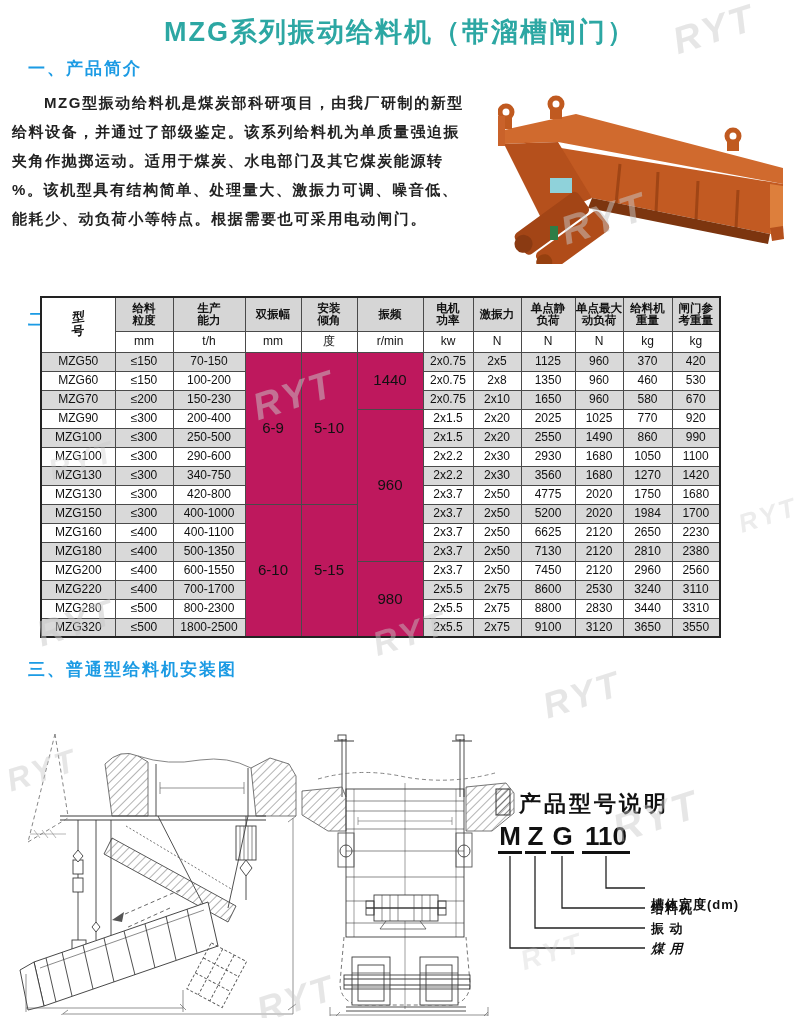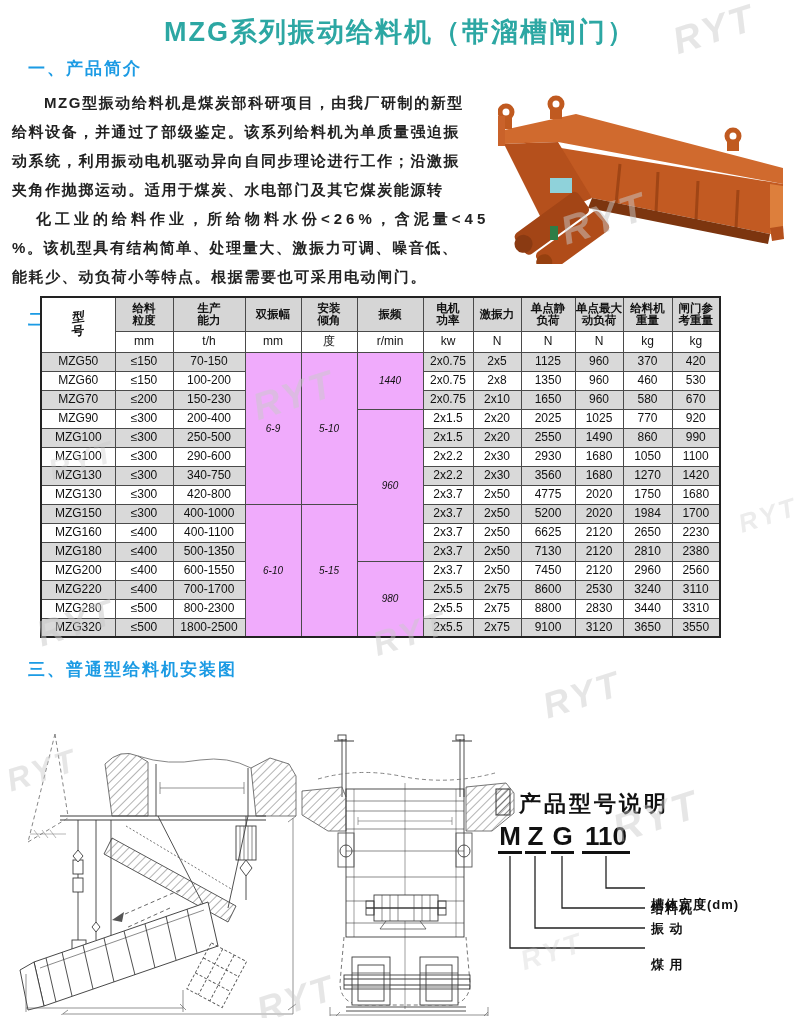--- a/index.html
+++ b/index.html
@@ -26,21 +26,21 @@
   .specs-wrap { position:absolute; top:296px; left:40px; }
   table.specs { border-collapse:collapse; border:2px solid #222; table-layout:fixed; }
   .specs td { border:1px solid #4a4a4a; text-align:center; vertical-align:middle;
               font-size:12px; color:#111; padding:0; height:19px; line-height:1.1; overflow:hidden; }
   .specs td.h-label { background:#d6d6d6; font-weight:bold; font-size:11.5px; height:34px; }
   .specs td.h-unit  { background:#fff; height:21px; }
   .specs td.model-cell { background:#fff; }
   .model-stack { display:inline-block; transform:skewX(-10deg) rotate(-7deg); font-size:12.5px; line-height:1.15; }
   .specs .r-odd  td { background:#d9d9d9; }
   .specs .r-even td { background:#ffffff; }
-  .specs td.merged { background:#f0abfc; font-size:10px;font-style:italic; }
+  .specs td.merged { background:#be185d; font-size:15px; }
 
   .drawing { position:absolute; }
   #draw-left   { top:722px; left:8px;   width:290px; height:293px; }
   #draw-middle { top:733px; left:300px; width:218px; height:283px; }
 
   .legend { position:absolute; top:786px; left:495px; width:305px; height:232px; }
   .legend-icon { position:absolute; top:2px; left:0; }
   .legend-heading { position:absolute; top:3px; left:24px; font-size:22px; font-weight:bold;
                     color:#111; letter-spacing:3px; }
   .code-part { position:absolute; top:34px; font-size:26px; font-weight:bold; color:#111;
@@ -71,23 +71,21 @@
   <span class="wm" style="top:794px; left:612px; font-size:40px; opacity:.45;">RYT</span>
   <span class="wm" style="top:936px; left:520px; font-size:28px; opacity:.3;">RYT</span>
   <span class="wm" style="top:978px; left:256px; font-size:36px; opacity:.45;">RYT</span>
 
   <div class="title">MZG系列振动给料机（带溜槽闸门）</div>
 
   <div class="sec-heading" id="h-intro">一、产品简介</div>
   <div class="intro-text">
       <div class="intro-line indent">MZG型振动给料机是煤炭部科研项目，由我厂研制的新型</div>
       <div class="intro-line">给料设备，并通过了部级鉴定。该系列给料机为单质量强迫振</div>
-      <div class="intro-line">动系统，利用振动电机驱动异向自同步理论进行工作；沿激振</div>
       <div class="intro-line">夹角作抛掷运动。适用于煤炭、水电部门及其它煤炭能源转</div>
-      <div class="intro-line wide">化工业的给料作业，所给物料水份&lt;26%，含泥量&lt;45</div>
       <div class="intro-line">%。该机型具有结构简单、处理量大、激振力可调、噪音低、</div>
       <div class="intro-line">能耗少、动负荷小等特点。根据需要也可采用电动闸门。</div>
     </div>
 
   <div class="photo">
     <svg width="292" height="186" viewBox="0 0 292 186">
       <polygon points="78,38 270,88 282,98 92,50" fill="#8a3a12"></polygon>
       <polygon points="6,52 78,36 285,90 285,106 60,64 6,66" fill="#d06a2e"></polygon>
       <polygon points="26,64 285,106 285,150 272,156 94,120" fill="#c25a22"></polygon>
       <path d="M122,86 L118,126 M160,94 L158,134 M200,103 L198,142 M240,112 L238,150" stroke="#a04515" stroke-width="3" fill="none"></path>
@@ -439,16 +437,16 @@
 
     <span class="code-connectors">
       <svg width="305" height="160" viewBox="0 0 305 160" stroke="#222" stroke-width="1.3" fill="none">
         <path d="M15,0 V92 H150 M40,0 V72 H150 M67,0 V52 H150 M111,0 V32 H150"></path>
       </svg>
     </span>
 
     <div class="legend-label" style="top:94px;margin-top:16px;">槽体宽度(dm)</div>
     <div class="legend-label" style="top:114px;">给料机</div>
     <div class="legend-label" style="top:134px;">振  动</div>
-    <div class="legend-label" style="top:170px;">煤  用</div>
+    <div class="legend-label" style="top:154px;font-style:italic;">煤  用</div>
   </div>
 
 </div>
 
 </body></html>

